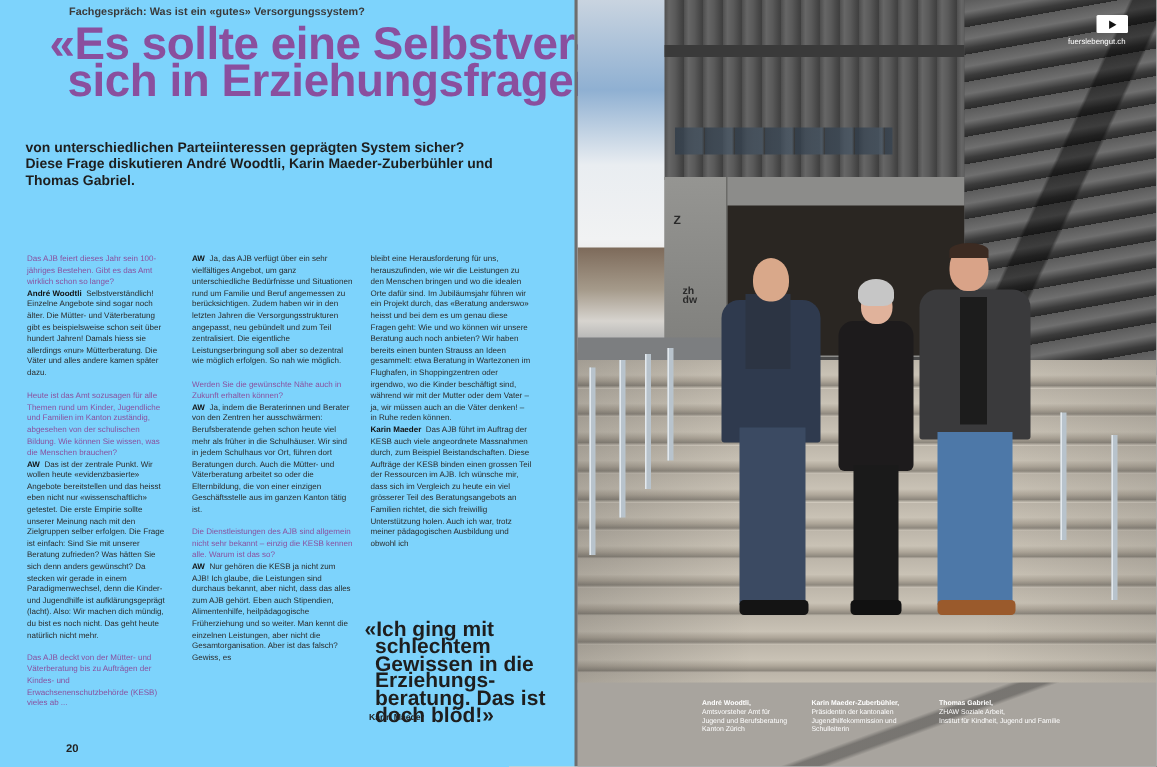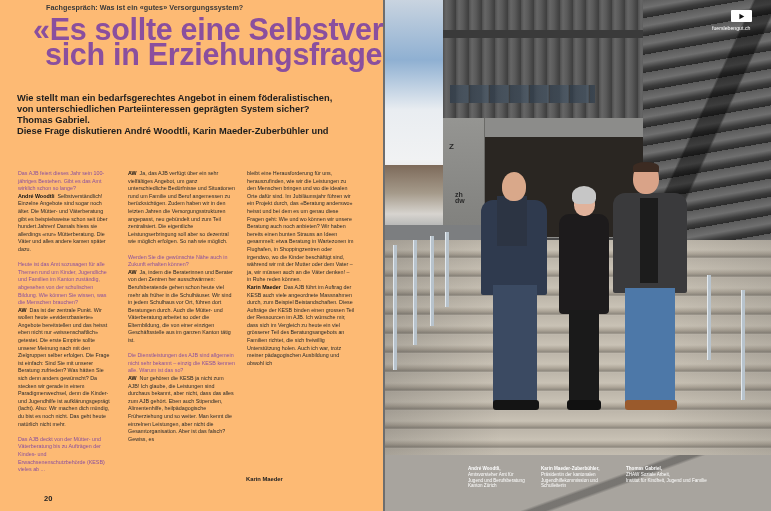--- a/index.html
+++ b/index.html
@@ -1,20 +1,20 @@
 <!DOCTYPE html>
 <html><head>
 <meta charset="utf-8">
 <style>
   * { box-sizing: border-box; margin: 0; padding: 0; }
   html, body { width: 771px; height: 511px; overflow: hidden; background: #ffffff; }
   body { position: relative; font-family: "Liberation Sans", "DejaVu Sans", sans-serif; color: #1e1e1e; }
 
   
-  .left-page { position: absolute; left: 0; top: 0; width: 384px; height: 511px; background: #fdba74; }
+  .left-page { position: absolute; left: 0; top: 0; width: 384px; height: 511px; background: #7dd3fc; }
   .kicker { position: absolute; left: 46px; top: 3px; font-size: 7.2px; font-weight: bold; color: #3a3a3a; letter-spacing: 0.05px; }
   .headline { position: absolute; left: 33px; top: 17px; width: 350px; font-family: "Liberation Sans", sans-serif; font-weight: bold; color: #8a4f9e; font-size: 30.5px; line-height: 24.5px; letter-spacing: -0.3px; }
   .headline .hl { display: block; white-space: nowrap; }
   .headline .hl.indent { padding-left: 12px; }
   .lede { position: absolute; left: 17px; top: 93px; width: 345px; font-size: 9.3px; line-height: 11px; font-weight: bold; color: #1e1e1e; }
   .lede span { display: block; white-space: nowrap; }
 
   .col { position: absolute; top: 170px; font-size: 5.35px; line-height: 7.6px; color: #2a2a2a; }
   .col1 { left: 18px; width: 95px; }
   .col2 { left: 128px; width: 108px; }
@@ -87,24 +87,23 @@
 
 <div class="left-page">
   <div class="kicker">Fachgespräch: Was ist ein «gutes» Versorgungssystem?</div>
 
   <h1 class="headline">
     <span class="hl">«Es sollte eine Selbstver-</span>
     <span class="hl indent">sich in Erziehungsfragen</span>
   </h1>
 
   <div class="lede">
-    <span>Wie stellt man ein bedarfsgerechtes Angebot in einem föderalistischen,</span>
     <span>von unterschiedlichen Parteiinteressen geprägten System sicher?</span>
+    <span>Diese Frage diskutieren André Woodtli, Karin Maeder-Zuberbühler und</span>
     <span>Thomas Gabriel.</span>
-    <span>Diese Frage diskutieren André Woodtli, Karin Maeder-Zuberbühler und</span>
   </div>
 
   <div class="col col1">
     <p class="q">Das AJB feiert dieses Jahr sein 100-jähriges Bestehen. Gibt es das Amt wirklich schon so lange?</p>
     <p style="margin-top:-7.6px">
       <span class="sp">André Woodtli</span><span>Selbstverständlich! Einzelne Angebote sind sogar noch älter. Die Mütter- und Väterberatung gibt es beispielsweise schon seit über hundert Jahren! Damals hiess sie allerdings «nur» Mütterberatung. Die Väter und alles andere kamen später dazu.</span>
     </p>
     <p class="q">Heute ist das Amt sozusagen für alle Themen rund um Kinder, Jugendliche und Familien im Kanton zuständig, abgesehen von der schulischen Bildung. Wie können Sie wissen, was die Menschen brauchen?</p>
     <p style="margin-top:-7.6px">
       <span class="sp">AW</span><span>Das ist der zentrale Punkt. Wir wollen heute «evidenzbasierte» Angebote bereitstellen und das heisst eben nicht nur «wissenschaftlich» getestet. Die erste Empirie sollte unserer Meinung nach mit den Zielgruppen selber erfolgen. Die Frage ist einfach: Sind Sie mit unserer Beratung zufrieden? Was hätten Sie sich denn anders gewünscht? Da stecken wir gerade in einem Paradigmenwechsel, denn die Kinder- und Jugendhilfe ist aufklärungsgeprägt (lacht). Also: Wir machen dich mündig, du bist es noch nicht. Das geht heute natürlich nicht mehr.</span>
@@ -126,20 +125,28 @@
     </p>
   </div>
 
   <div class="col col3">
     <p>bleibt eine Herausforderung für uns, herauszufinden, wie wir die Leistungen zu den Menschen bringen und wo die idealen Orte dafür sind. Im Jubiläumsjahr führen wir ein Projekt durch, das «Beratung anderswo» heisst und bei dem es um genau diese Fragen geht: Wie und wo können wir unsere Beratung auch noch anbieten? Wir haben bereits einen bunten Strauss an Ideen gesammelt: etwa Beratung in Wartezonen im Flughafen, in Shoppingzentren oder irgendwo, wo die Kinder beschäftigt sind, während wir mit der Mutter oder dem Vater – ja, wir müssen auch an die Väter denken! – in Ruhe reden können.</p>
     <p style="margin-top:-7.6px">
       <span class="sp">Karin Maeder</span><span>Das AJB führt im Auftrag der KESB auch viele angeordnete Massnahmen durch, zum Beispiel Beistandschaften. Diese Aufträge der KESB binden einen grossen Teil der Ressourcen im AJB. Ich wünsche mir, dass sich im Vergleich zu heute ein viel grösserer Teil des Beratungsangebots an Familien richtet, die sich freiwillig Unterstützung holen. Auch ich war, trotz meiner pädagogischen Ausbildung und obwohl ich</span>
     </p>
   </div>
 
+  <div class="pull-quote">
+    <span>«Ich ging mit</span>
+    <span class="ind">schlechtem</span>
+    <span class="ind">Gewissen in die</span>
+    <span class="ind">Erziehungs-</span>
+    <span class="ind">beratung. Das ist</span>
+    <span class="ind">doch blöd!»</span>
+  </div>
   <div class="pull-attr">Karin Maeder</div>
 
   <div class="page-num">20</div>
 </div>
 
 <div class="spine"></div>
 
 <div class="photo">
   <div class="sky"></div>
   <div class="hills"></div>

